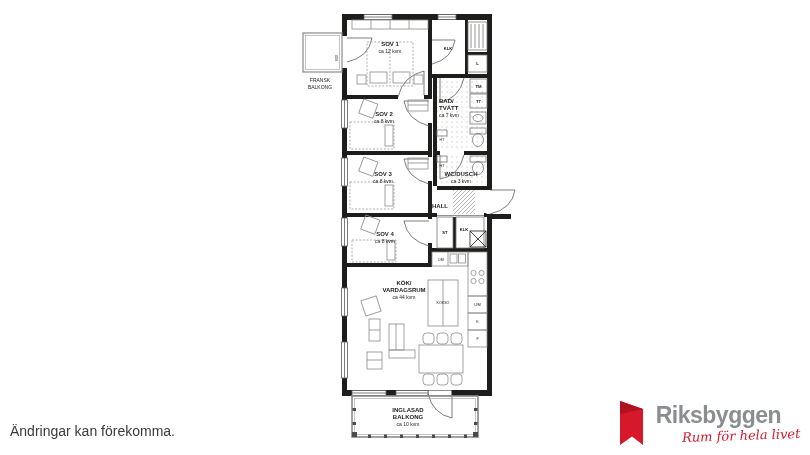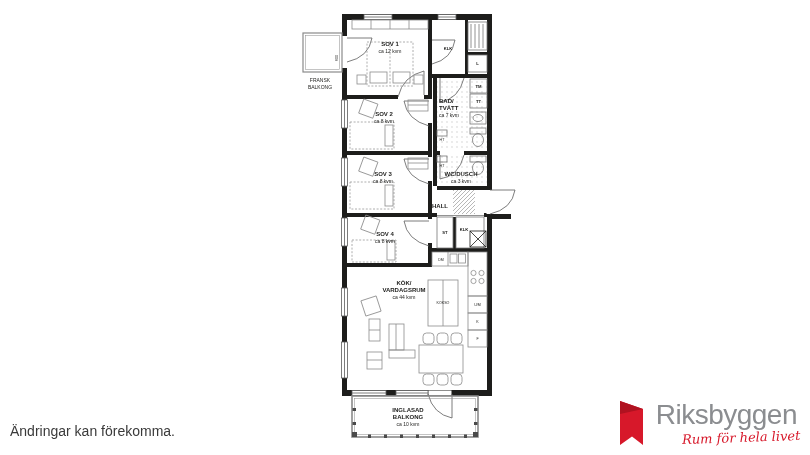--- a/index.html
+++ b/index.html
@@ -2,21 +2,21 @@
 <html><head>
 <meta charset="utf-8">
 <style>
   html,body{margin:0;padding:0;background:#ffffff;}
   .stage{position:relative;width:810px;height:455px;background:#ffffff;overflow:hidden;
          font-family:"Liberation Sans",sans-serif;}
   .plan-svg{position:absolute;left:0;top:0;}
   .disclaimer{position:absolute;left:10px;top:423px;font-size:14px;color:#3a3a3a;}
   .logo{position:absolute;right:10px;bottom:8px;display:flex;align-items:center;gap:9px;}
   .logo-text{display:flex;flex-direction:column;align-items:flex-start;}
-  .brand-name{font-size:28px;font-weight:normal;color:#8b8d90;letter-spacing:-0.5px;line-height:1;}
+  .brand-name{font-size:23px;font-weight:bold;color:#8b8d90;letter-spacing:-0.5px;line-height:1;}
   .brand-tagline{font-family:"DejaVu Serif",serif;font-style:italic;font-size:13px;
                  color:#d7182a;margin-top:1px;margin-left:26px;transform:rotate(-2deg);}
   svg text{fill:#1d1d1b;}
   .room-name{font-size:6px;font-weight:bold;}
   .room-area{font-size:5px;}
   .fixture{font-size:4.2px;font-weight:bold;}
   .tiny{font-size:3.6px;}
 </style>
 </head>
 <body>

